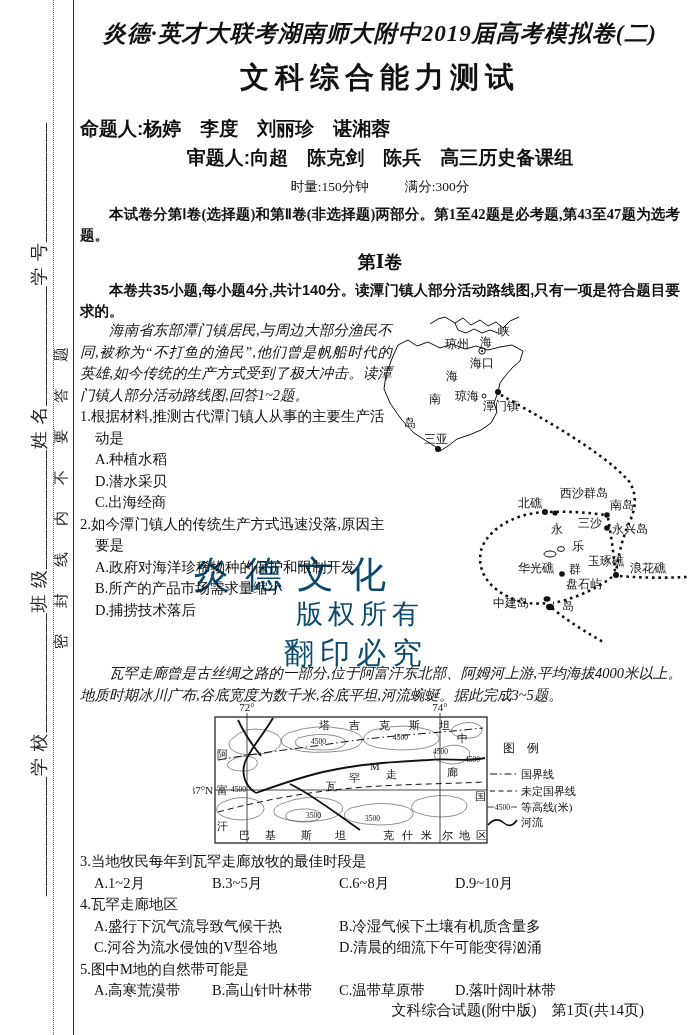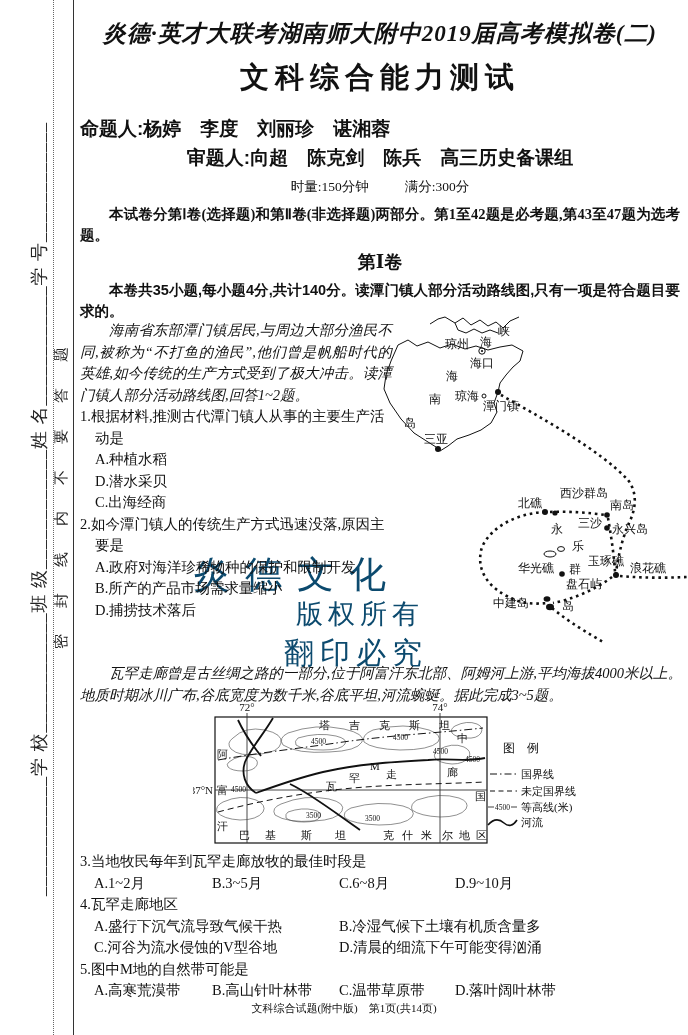--- a/index.html
+++ b/index.html
@@ -56,21 +56,21 @@
   #q-block-345 { left:80px; top:851px; width:602px; }
   .optrow4 { display:grid; grid-template-columns:118px 127px 116px auto; padding-left:14px; }
   .optrow2 { display:grid; grid-template-columns:245px auto; padding-left:14px; }
   
   #hainan-map { left:370px; top:315px; }
   #valley-map { left:193px; top:700px; }
   svg text { fill:#111; font-family:"Liberation Serif","DejaVu Serif",serif; }
   .mlabel { font-size:12px; }
   .mlabel-s { font-size:11px; }
   .contour-label { font-size:7.5px; }
-  #footer { left:44px; top:1001px; width:600px; text-align:center; font-size:11px; }
+  #footer { left:44px; top:1001px; width:600px; text-align:right; font-size:15px; }
 </style>
 </head>
 <body>
 
 <div id="page">
 
   <div class="abs wm" id="wm1">炎德文化</div>
   <div class="abs wm" id="wm2">版权所有</div>
   <div class="abs wm" id="wm3">翻印必究</div>
 

